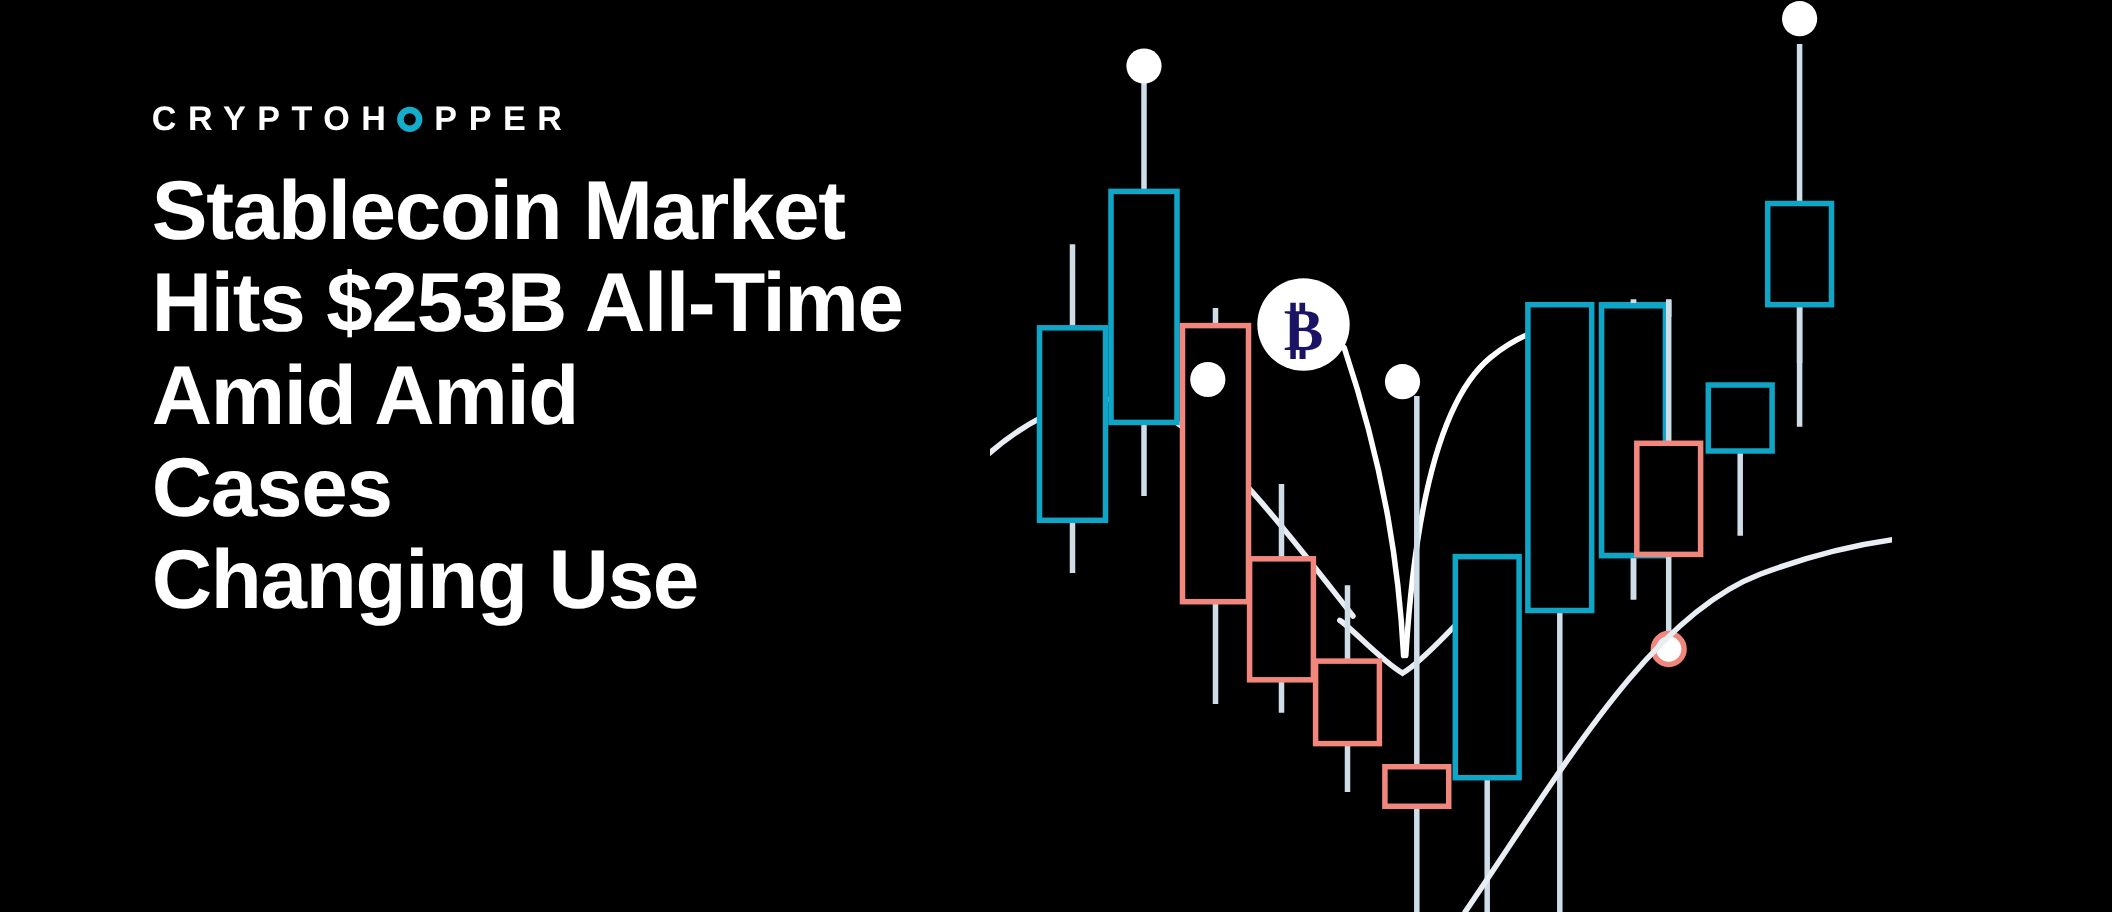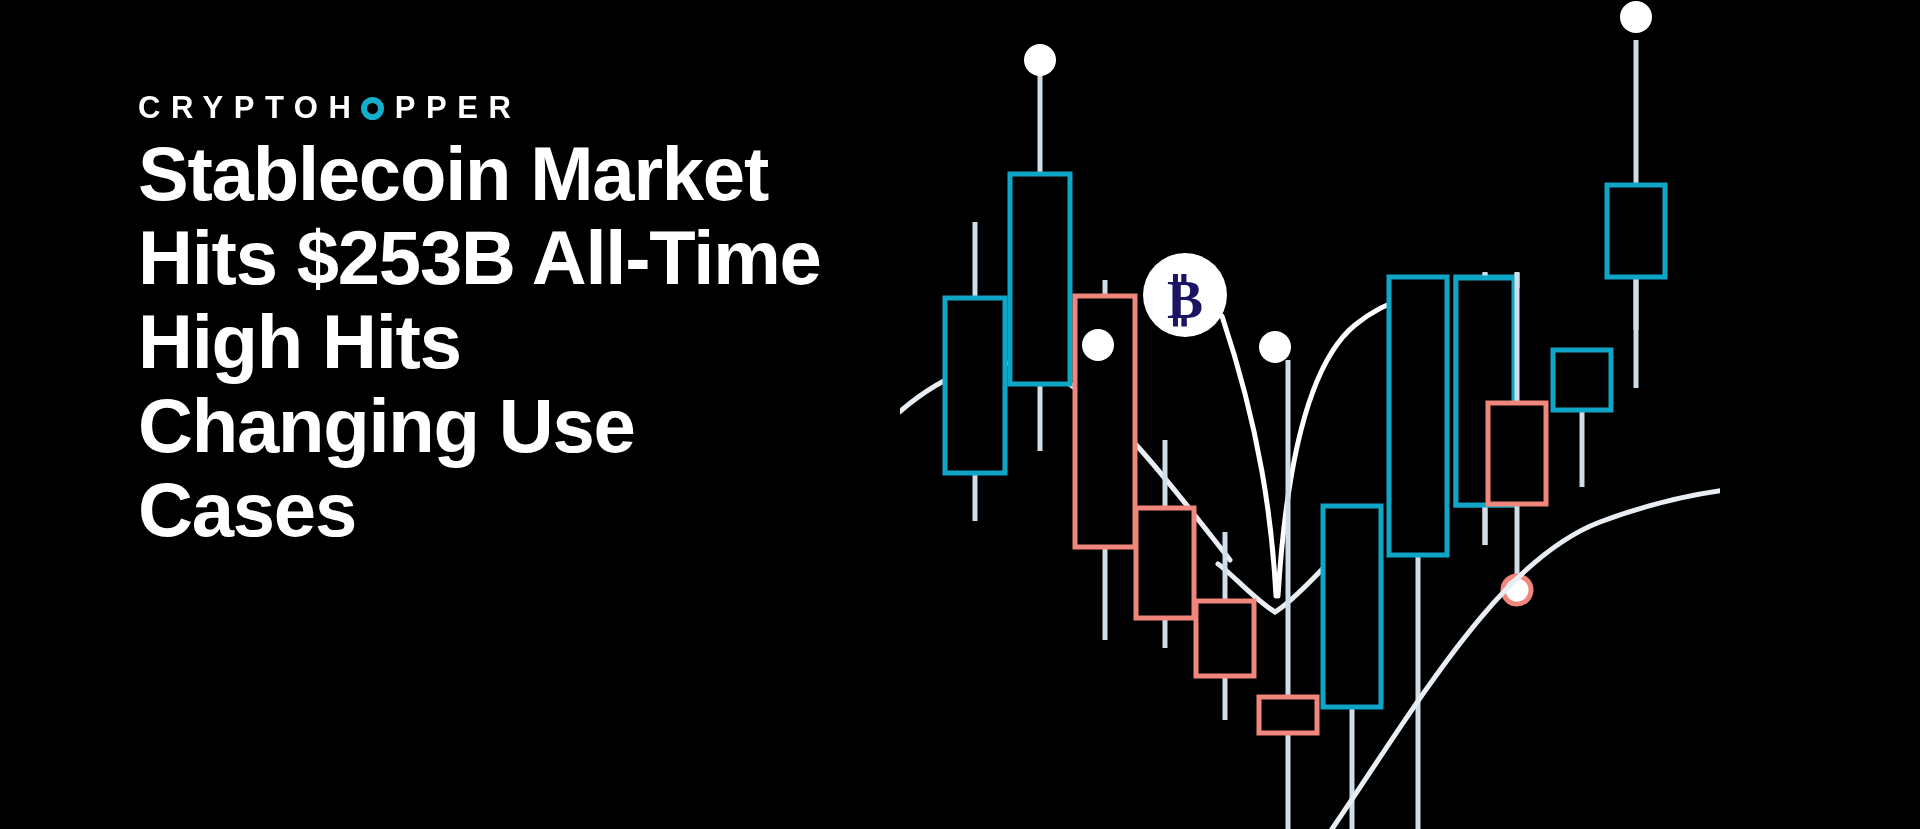--- a/index.html
+++ b/index.html
@@ -24,21 +24,21 @@
     display:inline-block;
     width:23px;height:23px;
     border:6px solid #14aecd;
     border-radius:50%;
     box-sizing:border-box;
     vertical-align:-2px;
     margin-right:10.5px;
   }
 
   #headline{
-    margin-top:4px;
+    margin-top:22px;
     color:#ffffff;
     font-family:"Liberation Sans",sans-serif;
     font-weight:700;
     font-size:76px;
     line-height:84px;
     letter-spacing:-1.2px;
   }
   #headline .ln{display:block;white-space:nowrap;}
 
   
@@ -50,23 +50,23 @@
 
 <div id="stage" style="background: rgb(0, 0, 0);">
 
   <div id="left">
 
     <div id="logo"><span>CRYPTOH</span><span class="o-mark" style="border-color: rgb(20, 174, 205);"></span><span>PPER</span></div>
 
     <div id="headline">
       <span class="ln">Stablecoin Market</span>
       <span class="ln">Hits $253B All-Time</span>
-      <span class="ln">High Hits</span>
+      <span class="ln">Amid Amid</span>
+      <span class="ln">Cases</span>
       <span class="ln">Changing Use</span>
-      <span class="ln">Cases</span>
     </div>
   </div>
 
   <div id="art">
     <svg width="1020" height="829" viewBox="0 0 1020 829" xmlns="http://www.w3.org/2000/svg">
 
       <g fill="none" stroke-linecap="round">
         <path d="M -20 430 C 40 370 105 345 160 378 C 215 410 275 490 330 560" stroke="#e8eef3" stroke-width="5"></path>
         <path d="M 318 564 C 330 572 355 600 375 612 C 395 600 420 570 432 560" stroke="#e8eef3" stroke-width="5"></path>
         <path d="M 432 560 C 500 470 560 300 640 360" stroke="#ffffff" stroke-width="0"></path>

